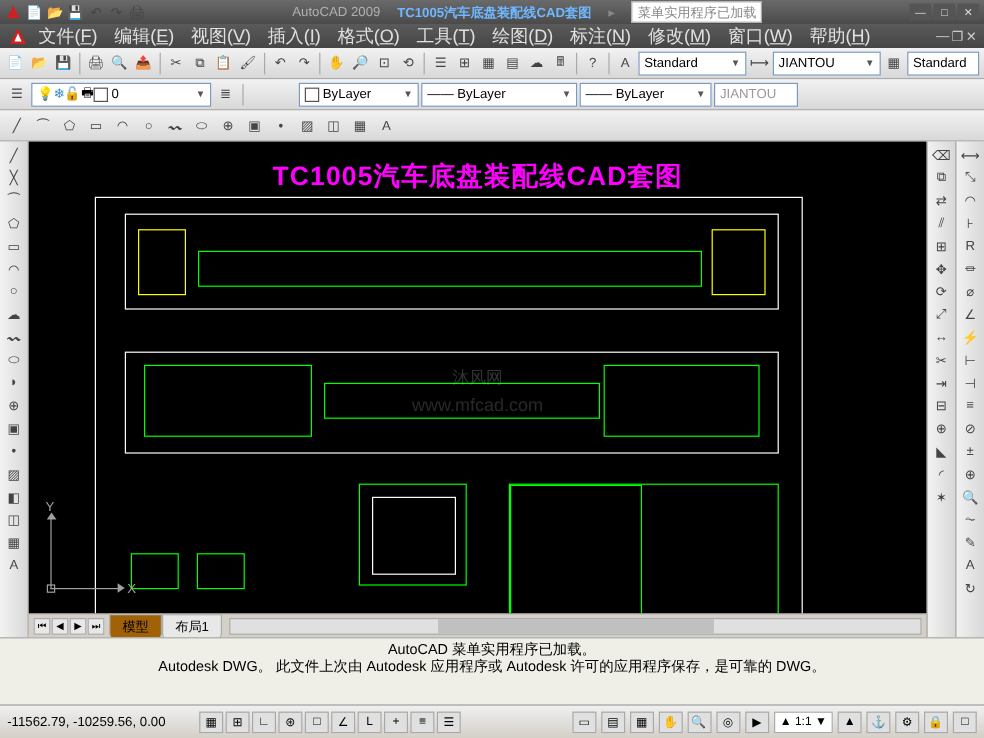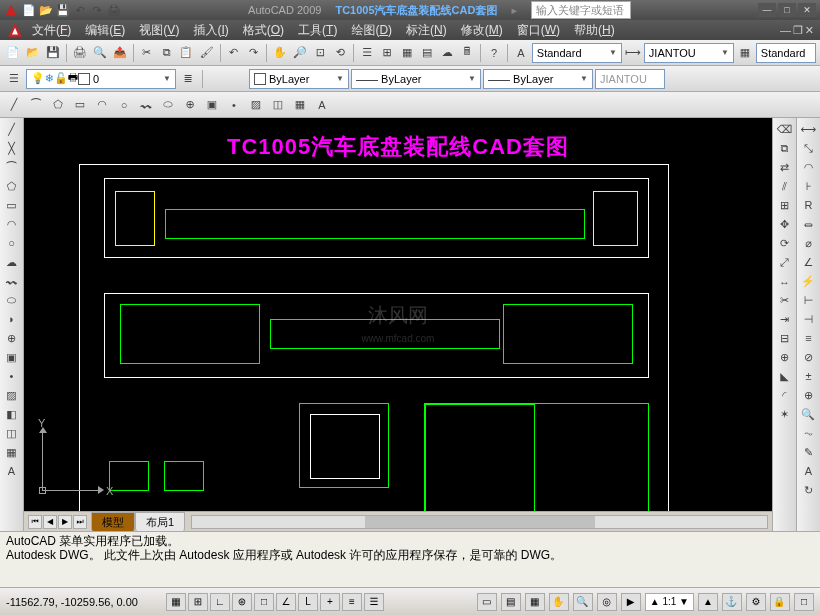--- a/index.html
+++ b/index.html
@@ -7,21 +7,21 @@
 
 .titlebar { height: 20px; background: linear-gradient(#6a6a6a, #4a4a4a); display: flex; align-items: center; color: #b0b0b0; padding: 0 4px; }
 .titlebar .logo { width: 14px; height: 14px; margin-right: 4px; }
 .titlebar .title-area { flex: 1; display: flex; align-items: center; gap: 14px; justify-content: center; }
 .titlebar .qat { display: flex; gap: 3px; }
 .titlebar .qat .tb-btn { width: 14px; height: 14px; }
 .titlebar .win-controls { display: flex; gap: 2px; }
 .titlebar .win-btn { width: 18px; height: 14px; background: #555; color: #ddd; display: flex; align-items: center; justify-content: center; font-size: 9px; cursor: pointer; }
 
 .menubar { height: 20px; background: linear-gradient(#5a5a5a, #454545); display: flex; align-items: center; padding: 0 6px; gap: 2px; color: #e0e0e0; }
-.menubar .menu-item { padding: 2px 6px; cursor: pointer; font-size: 12px; }
+.menubar .menu-item { padding: 2px 6px; cursor: pointer; font-size: 15px; }
 .menubar .menu-key { text-decoration: underline; }
 
 .toolbar-row { height: 26px; background: linear-gradient(#f2f2f2, #d8d8d8); border-bottom: 1px solid #aaa; display: flex; align-items: center; padding: 0 4px; gap: 2px; }
 .tb-btn { width: 20px; height: 20px; display: flex; align-items: center; justify-content: center; border: 1px solid transparent; cursor: pointer; color: #444; }
 .tb-sep { width: 1px; height: 18px; background: #aaa; margin: 0 2px; }
 .tb-combo { height: 20px; border: 1px solid #7a9ac0; background: #fff; display: flex; align-items: center; padding: 0 4px; font-size: 11px; min-width: 60px; }
 .tb-combo .arrow { margin-left: auto; font-size: 8px; color: #555; }
 .search-box { height: 18px; background: #fff; border: 1px solid #aaa; padding: 0 4px; font-size: 11px; color: #888; min-width: 100px; display: flex; align-items: center; }
 
 .layer-swatch { width: 12px; height: 12px; background: #fff; border: 1px solid #555; margin-right: 3px; }
@@ -38,33 +38,33 @@
 
 .ucs { position: absolute; bottom: 20px; left: 18px; }
 .ucs .y-axis { width: 1px; height: 60px; background: #a0a0a0; }
 .ucs .x-axis { width: 60px; height: 1px; background: #a0a0a0; position: absolute; bottom: 0; left: 0; }
 .ucs .y-lbl { position: absolute; top: -14px; left: -4px; color: #a0a0a0; font-size: 11px; }
 .ucs .x-lbl { position: absolute; bottom: -6px; left: 64px; color: #a0a0a0; font-size: 11px; }
 .ucs .arrow-y { position:absolute; top:-4px; left:-3px; width:0; height:0; border-left:4px solid transparent; border-right:4px solid transparent; border-bottom:6px solid #a0a0a0; }
 .ucs .arrow-x { position:absolute; bottom:-3px; left:56px; width:0; height:0; border-top:4px solid transparent; border-bottom:4px solid transparent; border-left:6px solid #a0a0a0; }
 .ucs .box { position:absolute; bottom:-3px; left:-3px; width:7px; height:7px; border:1px solid #a0a0a0; }
 
-.watermark { position: absolute; top: 50%; left: 50%; transform: translate(-50%,-50%); color: rgba(200,200,200,0.25); font-size: 20px; pointer-events: none; }
-.watermark2 { position: absolute; top: 56%; left: 50%; transform: translate(-50%,-50%); color: rgba(200,200,200,0.2); font-size: 10px; pointer-events: none; }
+.watermark { position: absolute; top: 50%; left: 50%; transform: translate(-50%,-50%); color: rgba(200,200,200,0.25); font-size: 14px; pointer-events: none; }
+.watermark2 { position: absolute; top: 56%; left: 50%; transform: translate(-50%,-50%); color: rgba(200,200,200,0.2); font-size: 15px; pointer-events: none; }
 
 .tabs-row { height: 20px; background: #d4d0c8; display: flex; align-items: center; border-top: 1px solid #aaa; padding: 0 4px; gap: 0; }
 .tab-nav { display: flex; gap: 1px; margin-right: 4px; }
 .tab-nav-btn { width: 14px; height: 14px; background: #e8e8e8; border: 1px solid #aaa; display: flex; align-items: center; justify-content: center; font-size: 8px; cursor: pointer; }
 .tab { padding: 2px 10px; background: #e8e8e8; border: 1px solid #aaa; border-bottom: none; font-size: 11px; cursor: pointer; border-radius: 0 0 4px 4px; }
 .tab.active { background: #a16207; }
 .hscroll-track { flex: 1; height: 14px; background: #e0e0e0; border: 1px solid #aaa; margin-left: 6px; position: relative; }
 .hscroll-thumb { position: absolute; left: 30%; width: 40%; height: 100%; background: #c0c0c0; }
 
 .cmd-area { height: 56px; background: #efefe7; border-top: 1px solid #aaa; display: flex; flex-direction: column; font-size: 12px; font-family: SimSun, monospace; }
-.cmd-log { flex: 1; padding: 2px 6px; overflow: hidden; line-height: 14px; white-space: pre-wrap; }
+.cmd-log { flex: 1; padding: 2px 6px; overflow: hidden; line-height: 14px; white-space: pre-wrap; text-align: center; }
 .cmd-input-row { display: flex; align-items: center; padding: 2px 6px; border-top: 1px solid #ccc; }
 .cmd-label { margin-right: 4px; }
 .cmd-input { flex: 1; border: none; background: transparent; outline: none; font-family: inherit; font-size: 12px; }
 
 .statusbar { height: 28px; background: linear-gradient(#f0f0f0,#d4d0c8); border-top: 1px solid #aaa; display: flex; align-items: center; padding: 12px 6px; gap: 6px; font-size: 11px; }
 .status-coords { min-width: 150px; }
 .status-toggles { display: flex; gap: 2px; margin-left: 4px; }
 .status-btn { width: 20px; height: 18px; background: #e0e0e0; border: 1px solid #aaa; display: flex; align-items: center; justify-content: center; cursor: pointer; font-size: 10px; }
 .status-right { margin-left: auto; display: flex; gap: 4px; align-items: center; }
 .status-combo { height: 18px; border: 1px solid #aaa; background: #fff; padding: 0 4px; display: flex; align-items: center; font-size: 10px; }
@@ -89,21 +89,21 @@
     <span class="tb-btn">📂</span>
     <span class="tb-btn">💾</span>
     <span class="tb-btn">↶</span>
     <span class="tb-btn">↷</span>
     <span class="tb-btn">🖨</span>
   </div>
   <div class="title-area">
     <span>AutoCAD 2009</span>
     <span class="chi">TC1005汽车底盘装配线CAD套图</span>
     <span style="color:#888">▸</span>
-    <span class="search-box">输入关键字或短语</span>
+    <span class="search-box">菜单实用程序已加载</span>
   </div>
   <div class="win-controls">
     <span class="win-btn">—</span>
     <span class="win-btn">□</span>
     <span class="win-btn">✕</span>
   </div>
 </div>
 
 <div class="menubar">
   <svg class="app-logo-big" viewBox="0 0 24 24">

